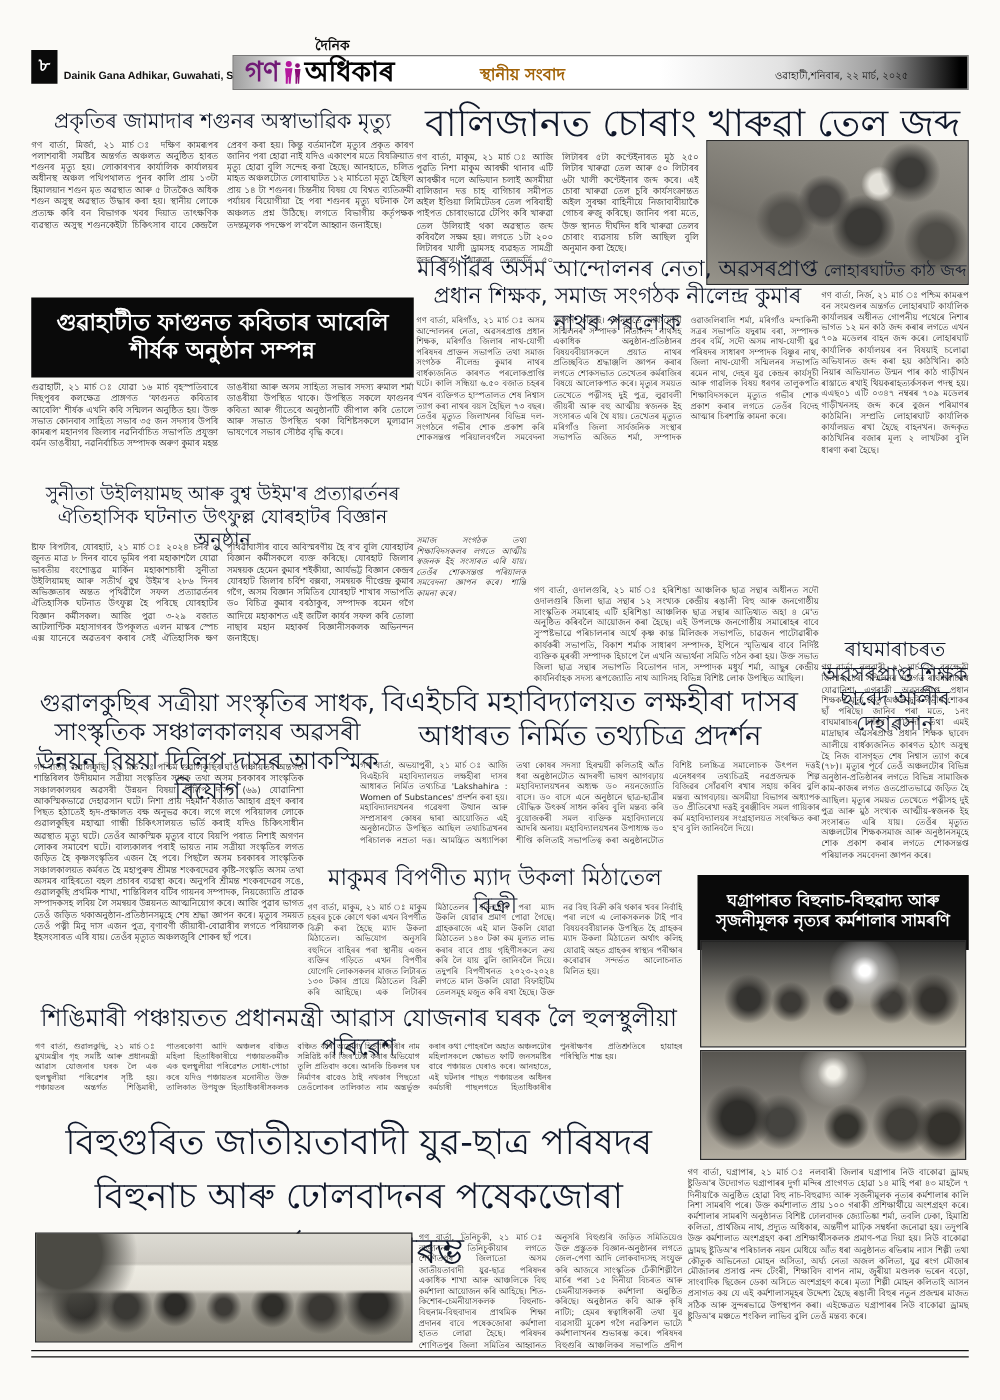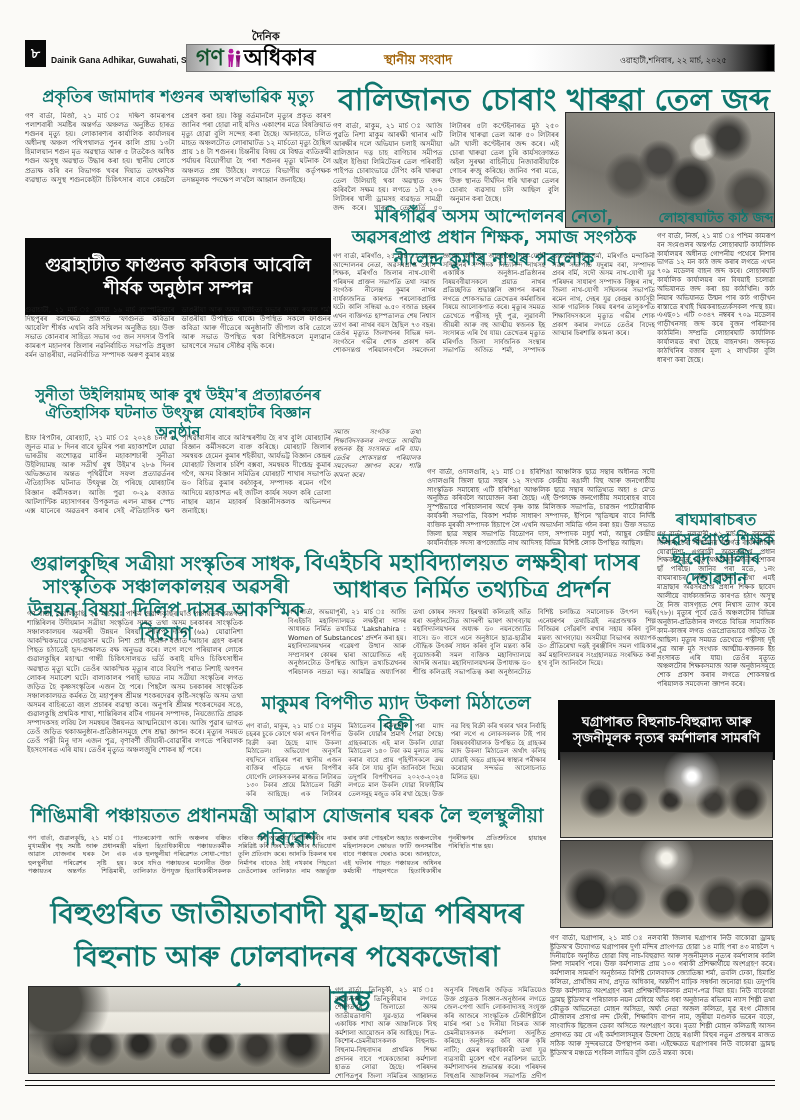--- a/index.html
+++ b/index.html
@@ -1,19 +1,19 @@
 <!DOCTYPE html>
 <html><head>
 <meta charset="utf-8">
 <style>
   html,body{margin:0;padding:0;background:#e9e7e2;}
   #paper{position:relative;width:800px;height:1120px;background:#fbfaf7;margin:0 auto;
          font-family:"DejaVu Sans",sans-serif;color:#151515;overflow:hidden;}
   .abs{position:absolute;}
-  .hl{font-weight:bold;text-align:center;line-height:1.22;color:#0f766e;}
+  .hl{font-weight:normal;text-align:center;line-height:1.22;color:#0f172a;}
   .body{font-size:7px;line-height:1.3;text-align:justify;overflow:hidden;color:#262626;
         word-break:break-word;}
   .c2{column-count:2;column-gap:7px;}
   .c3{column-count:3;column-gap:7px;}
   .c5{column-count:5;column-gap:7px;}
   .blackbox{background:#0a0a0a;color:#ffffff;display:flex;align-items:center;justify-content:center;
             text-align:center;font-weight:bold;line-height:1.25;}
   .photo{border:1px solid #2b2b2b;box-sizing:border-box;}
   .dbl{border-top:1.5px solid #111;border-bottom:1.5px solid #111;height:4px;}
 </style>
@@ -27,21 +27,21 @@
   <div class="abs" style="left:51px;top:55px;width:260px;font-family:'Liberation Sans',sans-serif;
               font-weight:bold;font-size:8.5px;color:#111;">Dainik Gana Adhikar, Guwahati, Saturday, 22 March, 2025</div>
 
   <div class="abs" style="left:186px;top:44px;width:589px;height:28px;
               background:linear-gradient(90deg,#9f9f9f 0%,#ffffff 9%,#ffffff 58%,#e2e2e2 75%,#9b9b9b 88%,#000 99%);
               border:1px solid #777;box-sizing:border-box;"></div>
 
   <div class="abs" style="left:252px;top:28px;font-size:11px;font-weight:bold;color:#0a0a0a;">দৈনিক</div>
 
   <div class="abs" style="left:196px;top:44px;height:28px;display:flex;align-items:center;gap:2px;">
-    <span style="font-size:22px;font-weight:bold;color:#14532d;">গণ</span>
+    <span style="font-size:22px;font-weight:bold;color:#701a75;">গণ</span>
     <span style="display:inline-flex;">
       <svg width="16" height="20" viewBox="0 0 16 20">
         <circle cx="5" cy="3.2" r="2.4" fill="#b5179e"></circle>
         <path d="M2 6.5 L8 6.5 L7 13 L6.5 19 L5 19 L4.8 13.5 L4.4 13.5 L4.2 19 L2.6 19 L2.6 13 Z" fill="#b5179e"></path>
         <circle cx="12" cy="4.4" r="1.9" fill="#8a0f78"></circle>
         <path d="M9.8 7.2 L14.4 7.2 L13.7 13 L13.3 19 L12.2 19 L12 13.6 L11.8 13.6 L11.6 19 L10.4 19 L10.4 13 Z" fill="#8a0f78"></path>
       </svg>
     </span>
     <span style="font-size:22px;font-weight:bold;color:#050505;">অধিকাৰ</span>
   </div>
@@ -62,21 +62,21 @@
          radial-gradient(circle at 45% 42%, #4a4845 0 9%, rgba(74,72,69,0) 16%),
          radial-gradient(circle at 60% 60%, #3a3936 0 10%, rgba(58,57,54,0) 18%),
          radial-gradient(circle at 30% 55%, #55534e 0 8%, rgba(85,83,78,0) 15%),
          radial-gradient(circle at 88% 70%, #504e49 0 7%, rgba(80,78,73,0) 13%),
          linear-gradient(200deg, #9a978f 0%, #8b8880 35%, #76736c 65%, #97948b 100%);"></div>
 
   <div class="abs hl" style="left:333px;top:206px;width:322px;font-size:17.5px;">মৰিগাঁৱৰ অসম আন্দোলনৰ নেতা, অৱসৰপ্ৰাপ্ত প্ৰধান শিক্ষক, সমাজ সংগঠক নীলেন্দ্ৰ কুমাৰ নাথৰ পৰলোক</div>
   <div class="abs body c3" style="left:333px;top:252px;width:322px;height:172px;font-size:6.6px;">গণ বাৰ্তা, মৰিগাঁও, ২১ মাৰ্চ ঃ অসম আন্দোলনৰ নেতা, অৱসৰপ্ৰাপ্ত প্ৰধান শিক্ষক, মৰিগাঁও জিলাৰ নাথ-যোগী পৰিষদৰ প্ৰাক্তন সভাপতি তথা সমাজ সংগঠক নীলেন্দ্ৰ কুমাৰ নাথৰ বাৰ্ধক্যজনিত কাৰণত পৰলোকপ্ৰাপ্তি ঘটে। কালি সন্ধিয়া ৬.৫০ বজাত চহৰৰ এখন ব্যক্তিগত হাস্পতালত শেষ নিশ্বাস ত্যাগ কৰা নাথৰ বয়স হৈছিল ৭৩ বছৰ। তেওঁৰ মৃত্যুত জিলাখনৰ বিভিন্ন দল-সংগঠনে গভীৰ শোক প্ৰকাশ কৰি শোকসন্তপ্ত পৰিয়ালবৰ্গলৈ সমবেদনা জ্ঞাপন কৰিছে। আনহাতে নাথ-যোগী সন্মিলনৰ সম্পাদক নিত্যানন্দ নাথসহ একাধিক অনুষ্ঠান-প্ৰতিষ্ঠানৰ বিষয়ববীয়াসকলে প্ৰয়াত নাথৰ প্ৰতিচ্ছবিত শ্ৰদ্ধাঞ্জলি জ্ঞাপন কৰাৰ লগতে শোকসভাত তেখেতৰ কৰ্মৰাজিৰ বিষয়ে আলোকপাত কৰে। মৃত্যুৰ সময়ত তেখেতে পত্নীসহ দুই পুত্ৰ, লুৱাবলী জীয়ৰী আৰু বহু আত্মীয় স্বজনক ইহ সংসাৰত এৰি থৈ যায়। তেখেতৰ মৃত্যুত মৰিগাঁও জিলা সাৰ্বজনিক সংস্থাৰ সভাপতি অজিত শৰ্মা, সম্পাদক ওৱাজলিৰালি শৰ্মা, মৰিগাঁও মন্দাকিনী সত্ৰৰ সভাপতি যদুৰাম বৰা, সম্পাদক প্ৰবৰ বৰ্মি, সদৌ অসম নাথ-যোগী যুৱ পৰিষদৰ সাধাৰণ সম্পাদক বিষ্ণুৰ নাথ, জিলা নাথ-যোগী সন্মিলনৰ সভাপতি ৰমেন নাথ, দেহৰ যুৱ কেন্দ্ৰৰ কাৰ্যসূচী আৰু গাৱলিক বিষয় ধৰণৰ তালুকপতি শিক্ষাবিদসকলে মৃত্যুত গভীৰ শোক প্ৰকাশ কৰাৰ লগতে তেওঁৰ বিদেহ আত্মাৰ চিৰশান্তি কামনা কৰে।</div>
   <div class="abs body" style="left:333px;top:428px;width:88px;height:130px;font-size:6.6px;font-style:italic;">সমাজ সংগঠক তথা শিক্ষাবিদসকলৰ লগতে আত্মীয় স্বজনক ইহ সংসাৰত এৰি যায়। তেওঁৰ শোকসন্তপ্ত পৰিয়ালক সমবেদনা জ্ঞাপন কৰে। শান্তি কামনা কৰে।</div>
 
-  <div class="abs blackbox" style="left:25px;top:238px;width:306px;height:77px;font-size:18px;padding:0 14px;box-sizing:border-box;">গুৱাহাটীত ফাগুনত কবিতাৰ আবেলি শীৰ্ষক অনুষ্ঠান সম্পন্ন</div>
+  <div class="abs blackbox" style="left:25px;top:238px;width:306px;height:64px;font-size:18px;padding:0 14px;box-sizing:border-box;">গুৱাহাটীত ফাগুনত কবিতাৰ আবেলি শীৰ্ষক অনুষ্ঠান সম্পন্ন</div>
   <div class="abs body c2" style="left:25px;top:306px;width:306px;height:76px;">গুৱাহাটী, ২১ মাৰ্চ ঃ যোৱা ১৬ মাৰ্চ বৃহস্পতিবাৰে দিছপুৰৰ কলক্ষেত্ৰ প্ৰাঙ্গণত 'ফাগুনত কবিতাৰ আবেলি' শীৰ্ষক এখনি কবি সন্মিলন অনুষ্ঠিত হয়। উক্ত সভাত কোনবাৰ সাহিত্য সভাৰ ৩৫ জন সদস্যৰ উপৰি কামৰূপ মহানগৰ জিলাৰ নৱনিৰ্বাচিত সভাপতি প্ৰযুক্তা বৰ্মন ডাঙৰীয়া, নৱনিৰ্বাচিত সম্পাদক অৰুণ কুমাৰ মহন্ত ডাঙৰীয়া আৰু অসম সাহিত্য সভাৰ সদস্য ৰুমাল শৰ্মা ডাঙৰীয়া উপস্থিত থাকে। উপস্থিত সকলে ফাগুনৰ কবিতা আৰু গীতেৰে অনুষ্ঠানটি জীপাল কৰি তোলে আৰু সভাত উপস্থিত থকা বিশিষ্টসকলে মূল্যৱান ভাষণেৰে সভাৰ সৌষ্ঠৱ বৃদ্ধি কৰে।</div>
 
   <div class="abs hl" style="left:657px;top:210px;width:118px;font-size:13px;">লোহাৰঘাটত কাঠ জব্দ</div>
   <div class="abs body" style="left:657px;top:232px;width:118px;height:230px;font-size:6.8px;">গণ বাৰ্তা, নিৰ্জ, ২১ মাৰ্চ ঃ পশ্চিম কামৰূপ বন সংমণ্ডলৰ অন্তৰ্গত লোহাৰঘাট কাৰ্যালিক কাৰ্যালয়ৰ অধীনত গোপনীয় পথেৰে নিশাৰ ভাগত ১২ মন কাঠ জব্দ কৰাৰ লগতে এখন ৭০৯ মডেলৰ বাহন জব্দ কৰে। লোহাৰঘাট কাৰ্যালিক কাৰ্যালয়ৰ বন বিষয়াই চলোৱা অভিযানত জব্দ কৰা হয় কাঠখিনি। কাঠ নিয়াৰ অভিযানত উন্মন পাৰ কাঠ গাড়ীখন ৰাস্তাতে ৰখাই থিয়কৰাহত্যৰ্কসকল পদস্থ হয়। এএছ০১ এটি ০৩৪৭ নম্বৰৰ ৭০৯ মডেলৰ গাড়ীখনসহ জব্দ কৰে বুজন পৰিমাণৰ কাঠমিনি। সম্প্ৰতি লোহাৰঘাট কাৰ্যালিক কাৰ্যালয়ত ৰখা হৈছে বাহনখন। জব্দকৃত কাঠখিনিৰ বজাৰ মূল্য ২ লাখটকা বুলি ধাৰণা কৰা হৈছে।</div>
 
   <div class="abs hl" style="left:25px;top:386px;width:306px;font-size:15px;">সুনীতা উইলিয়ামছ আৰু বুশ্ব উইম'ৰ প্ৰত্যাৱৰ্তনৰ ঐতিহাসিক ঘটনাত উৎফুল্ল যোৰহাটৰ বিজ্ঞান অনুষ্ঠান</div>
   <div class="abs body c2" style="left:25px;top:434px;width:306px;height:114px;">ষ্টাফ ৰিপৰ্টাৰ, যোৰহাট, ২১ মাৰ্চ ঃ ২০২৪ চনৰ ৫ জুনত মাত্ৰ ৮ দিনৰ বাবে ভূমিৰ পৰা মহাকাশলৈ যোৱা ভাৰতীয় বংশোদ্ভৱ মাৰ্কিন মহাকাশচাৰী সুনীতা উইলিয়ামছ আৰু সতীৰ্থ বুশ্ব উইম'ৰ ২৮৬ দিনৰ অভিজ্ঞতাৰ অন্তত পৃথিৱীলৈ সফল প্ৰত্যাৱৰ্তনৰ ঐতিহাসিক ঘটনাত উৎফুল্ল হৈ পৰিছে যোৰহাটৰ বিজ্ঞান কৰ্মীসকল। আজি পুৱা ৩-২৯ বজাত আটলাণ্টিক মহাসাগৰৰ উপকূলত এলন মাস্কৰ স্পেচ এক্স যানেৰে অৱতৰণ কৰাৰ সেই ঐতিহাসিক ক্ষণ পৃথিৱীবাসীৰ বাবে অবিস্মৰণীয় হৈ ৰ'ব বুলি যোৰহাটৰ বিজ্ঞান কৰ্মীসকলে ব্যক্ত কৰিছে। যোৰহাট জিলাৰ সমন্বয়ক হেমেন কুমাৰ শইকীয়া, আৰ্যভট্ট বিজ্ঞান কেন্দ্ৰৰ যোৰহাট জিলাৰ চৰ্বিশ বক্সবা, সমন্বয়ক দীপ্তেন্দ্ৰ কুমাৰ গগৈ, অসম বিজ্ঞান সমিতিৰ যোৰহাট শাখাৰ সভাপতি ড০ বিচিত্ৰ কুমাৰ বৰঠাকুৰ, সম্পাদক ৰমেন গগৈ আদিয়ে মহাকাশত এই জটিল কাৰ্যৰ সফল কৰি তোলা নাছাৰ মহান মহাকৰ্ষ বিজ্ঞানীসকলক অভিনন্দন জনাইছে।</div>
 
   <div class="abs body" style="left:427px;top:468px;width:228px;height:88px;font-size:6.8px;">গণ বাৰ্তা, ওদালগুৰি, ২১ মাৰ্চ ঃ হৰিশিঙা আঞ্চলিক ছাত্ৰ সন্থাৰ অধীনত সদৌ ওদালগুৰি জিলা ছাত্ৰ সন্থাৰ ১২ সংখ্যক কেন্দ্ৰীয় ৰঙালী বিহু আৰু জনগোষ্ঠীয় সাংস্কৃতিক সমাৰোহ এটি হৰিশিঙা আঞ্চলিক ছাত্ৰ সন্থাৰ আতিথ্যত অহা ৪ মে'ত অনুষ্ঠিত কৰিবলৈ আয়োজন কৰা হৈছে। এই উপলক্ষে জনগোষ্ঠীয় সমাৰোহৰ বাবে সুস্পষ্টভাৱে পৰিচালনাৰ অৰ্থে কৃষ্ণ কান্ত মিলিজক সভাপতি, চাৱজন পাটোৱাৰীক কাৰ্যকৰী সভাপতি, বিকাশ শৰ্মাক সাধাৰণ সম্পাদক, ইপিনে স্মৃতিত্মৰ বাবে নিৰ্দিষ্ট ব্যক্তিক মূৰব্বী সম্পাদক হিচাপে লৈ এখনি অভ্যৰ্থনা সমিতি গঠন কৰা হয়। উক্ত সভাত জিলা ছাত্ৰ সন্থাৰ সভাপতি বিতোপন দাস, সম্পাদক মধুৰ্য শৰ্মা, আছুৰ কেন্দ্ৰীয় কাৰ্যনিৰ্বাহক সদস্য ৰূপজ্যোতি নাথ আদিসহ বিভিন্ন বিশিষ্ট লোক উপস্থিত আছিল।</div>
 

